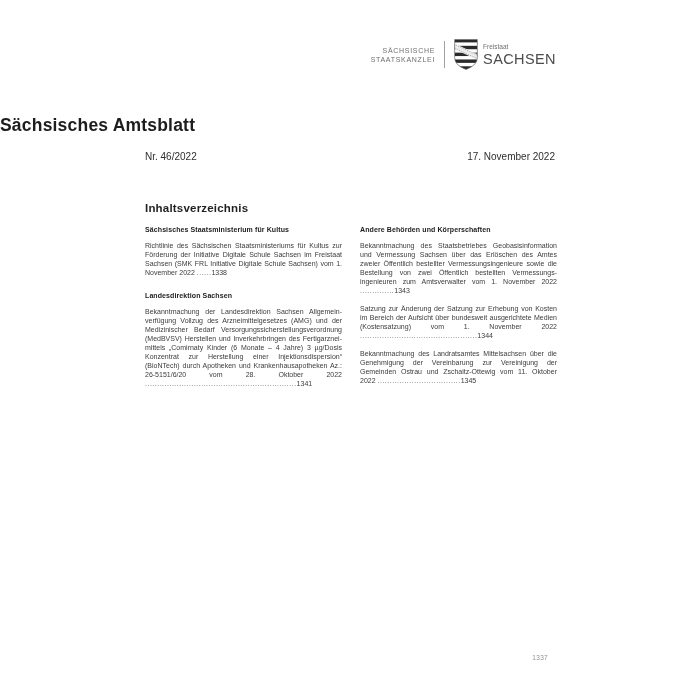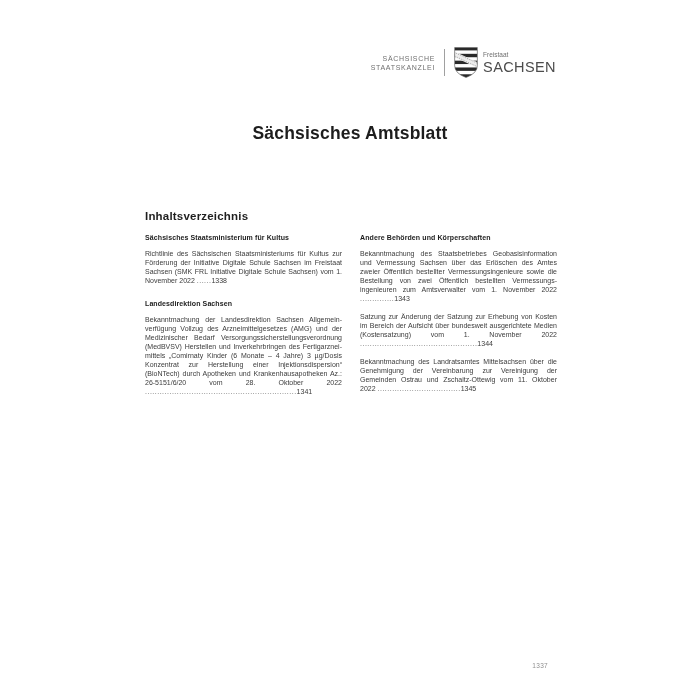--- a/index.html
+++ b/index.html
@@ -8,21 +8,20 @@
     font-family: "Liberation Sans", sans-serif;
     background: #ffffff;
     color: #333333;
     position: relative;
     overflow: hidden;
   }
   .page {
     position: absolute;
     inset: 0;
     background: #ffffff;
-    margin-top: 8px;
   }
 
   
   .masthead {
     position: absolute;
     top: 39px;
     right: 144px;
     display: flex;
     align-items: center;
   }
@@ -58,21 +57,20 @@
     color: #4c4c4c;
     letter-spacing: 0.4px;
   }
 
   
   .doc-title {
     position: absolute;
     top: 115px;
     left: 0;
     width: 100%;
-    text-align: center;
     font-size: 17.5px;
     font-weight: bold;
     color: #1d1d1d;
     letter-spacing: 0.2px;
   }
   .issue-row {
     position: absolute;
     top: 151px;
     left: 145px;
     right: 145px;
@@ -166,20 +164,24 @@
       <path d="M1,1 H45 V36 Q45,51 23,59 Q1,51 1,36 Z" fill="none" stroke="#4a4a4a" stroke-width="1.2"></path>
     </svg>
     <div class="brand">
       <span class="brand-small">Freistaat</span>
       <span class="brand-large">SACHSEN</span>
     </div>
   </div>
 
   <div class="doc-title">Sächsisches Amtsblatt</div>
 
+  <div class="issue-row">
+    <span>Nr. 46/2022</span>
+    <span>17. November 2022</span>
+  </div>
 
   <div class="toc-title">Inhaltsverzeichnis</div>
 
   <div class="toc-columns">
 
     <div class="toc-col">
 
       <div class="toc-section">
         <div class="section-heading">Sächsisches Staatsministerium für Kultus</div>
         <p class="entry"><span>Richtlinie des Sächsischen Staatsministeriums für Kultus zur Förderung der Initiative Digitale Schule Sachsen im Freistaat Sachsen (SMK FRL Initiative Digitale Schule Sachsen) vom 1. November 2022</span> <span class="tail"><span class="leader">......</span><span class="pg">1338</span></span></p>

